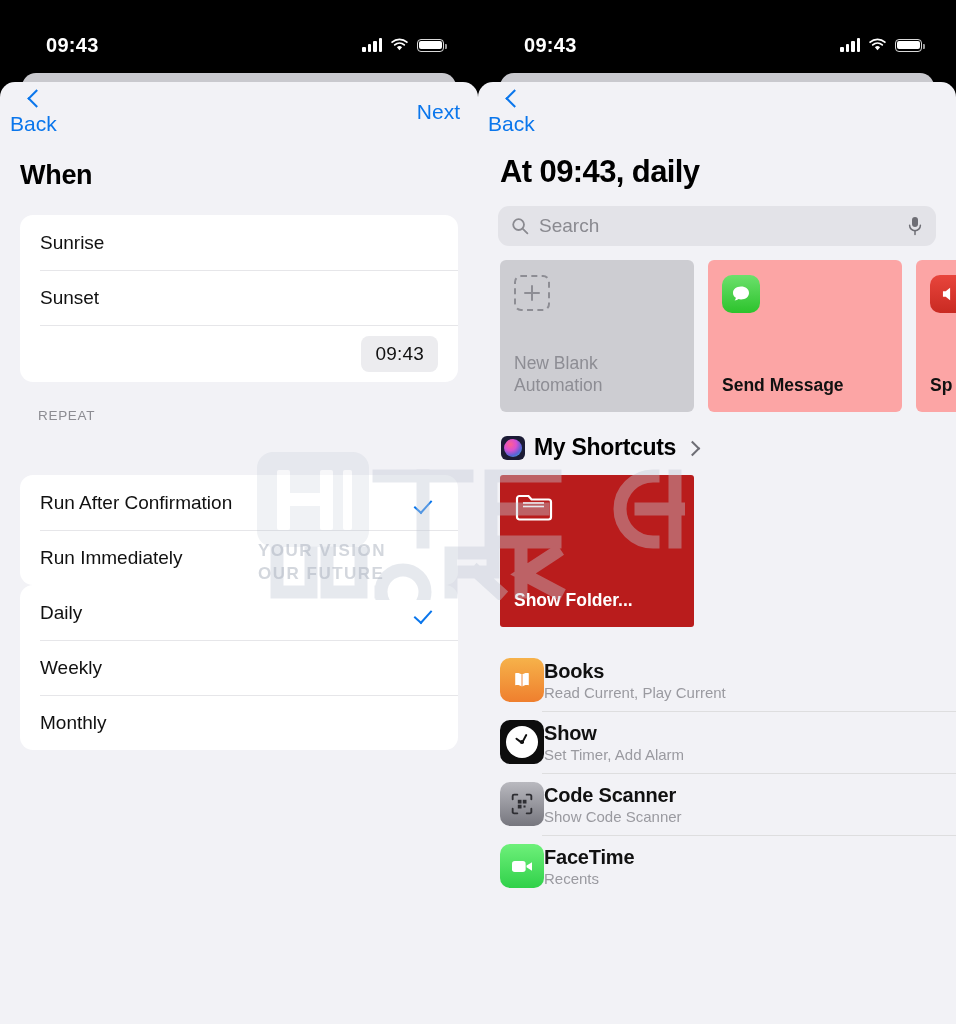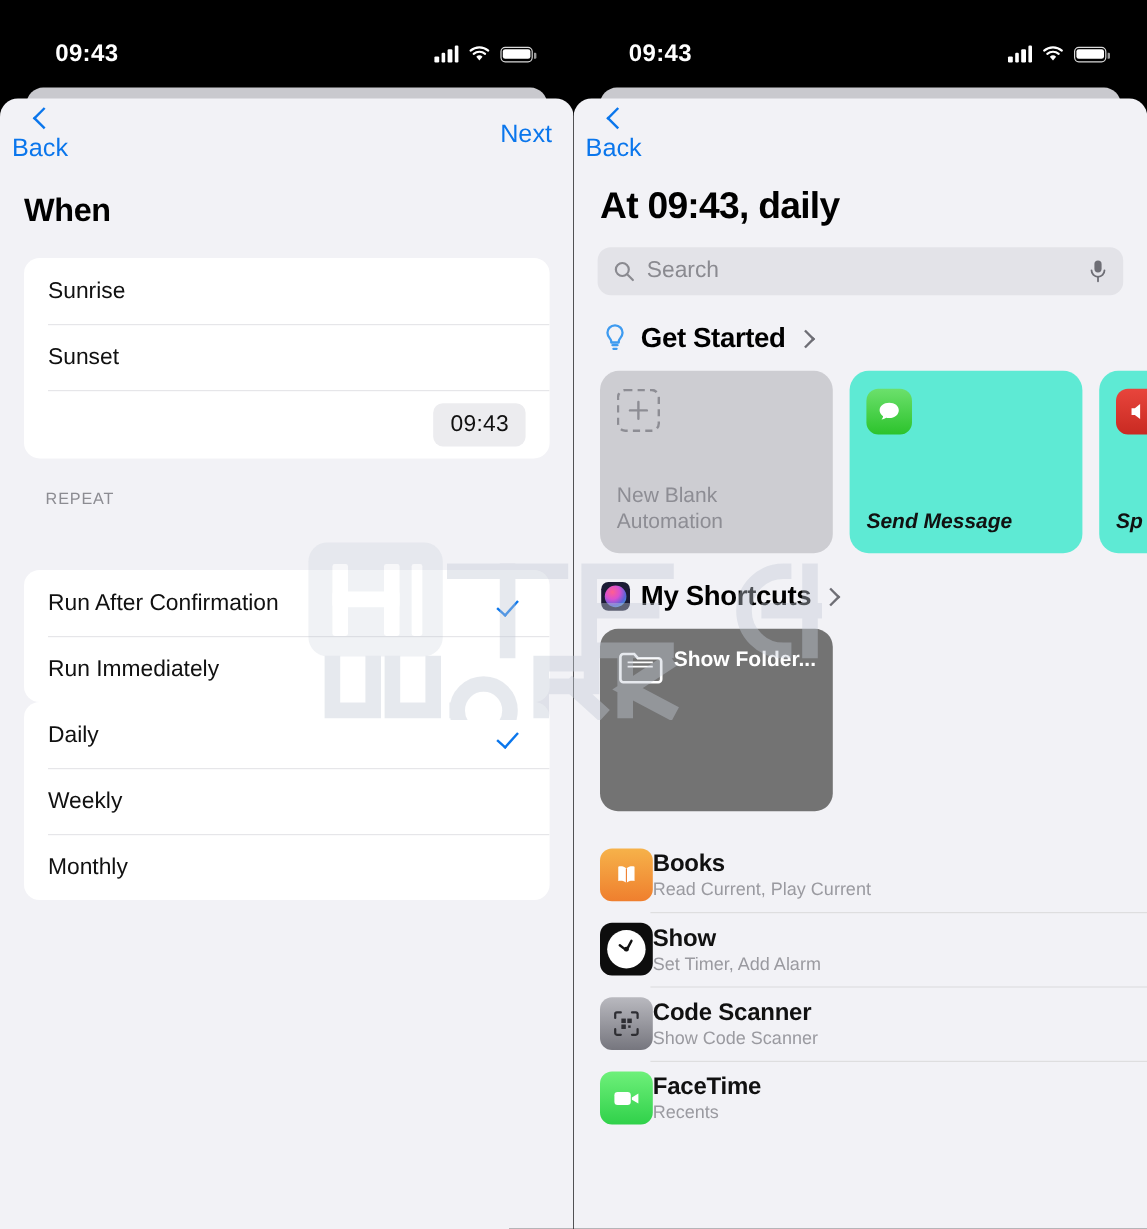--- a/index.html
+++ b/index.html
@@ -127,44 +127,44 @@
     width: 10px; height: 16px; position: relative; flex: none; margin-left: 2px;
   }
   .chev-r::before {
     content:''; position: absolute; left: 0; top: 3px;
     width: 9px; height: 9px; border-right: 2.4px solid #6e6e75; border-top: 2.4px solid #6e6e75;
     transform: rotate(45deg);
   }
 
   .cards { display: flex; gap: 14px; padding: 14px 0 0 22px; }
   .card {
-    width: 194px; height: 152px; border-radius: 16px; flex: none;
+    width: 194px; height: 152px; border-radius: 6px; flex: none;
     padding: 15px 14px; display: flex; flex-direction: column; justify-content: space-between;
   }
   .card-blank { background: #cdcdd2; }
-  .card-white { background: #5eead4; font-style: italic; }
+  .card-white { background: #fca5a5; }
   .card-label { font-size: 17.5px; font-weight: 600; color: #111; line-height: 1.25; }
   .card-blank .card-label { color: #8d8d94; font-weight: 500; }
 
   .dash-plus {
     width: 36px; height: 36px; border: 2.4px dashed #8d8d94; border-radius: 7px;
     position: relative;
   }
   .dash-plus::before, .dash-plus::after {
     content:''; position: absolute; background: #8d8d94; border-radius: 1px;
   }
   .dash-plus::before { left: 50%; top: 8px; width: 2.6px; height: 16px; margin-left: -1.3px; }
   .dash-plus::after  { top: 50%; left: 8px; height: 2.6px; width: 16px; margin-top: -1.3px; }
 
   .appicon { width: 38px; height: 38px; border-radius: 10px; flex: none; position: relative; }
 
   .folder-card {
-    width: 194px; height: 152px; border-radius: 15px; background: #737373;
+    width: 194px; height: 152px; border-radius: 3px; background: #b91c1c;
     margin: 14px 0 0 22px; padding: 15px 14px;
-    display: flex; flex-direction: row; justify-content: space-between;
+    display: flex; flex-direction: column; justify-content: space-between;
   }
   .folder-card .card-label { color: #fff; font-weight: 600; }
 
   
   .applist { margin-top: 22px; }
   .app-row { display: flex; align-items: center; padding: 9px 0 9px 22px; position: relative; }
   .app-row + .app-row::before {
     content:''; position: absolute; top: 0; left: 64px; right: 0; height: 1px; background: #dededf;
   }
   .app-ico { width: 44px; height: 44px; border-radius: 10px; flex: none; position: relative; overflow: hidden; }
@@ -320,31 +320,20 @@
         <span class="search-ph">Search</span>
         <span class="mic-ico">
           <svg viewBox="0 0 16 20" width="16" height="20">
               <rect x="5" y="1" width="6" height="10" rx="3" fill="#6e6e75"></rect>
               <path d="M2.6 9.3a5.4 5.4 0 0 0 10.8 0" stroke="#6e6e75" stroke-width="1.5" fill="none" stroke-linecap="round"></path>
               <line x1="8" y1="14.6" x2="8" y2="18.4" stroke="#6e6e75" stroke-width="1.5" stroke-linecap="round"></line>
             </svg>
         </span>
       </div>
 
-      <div class="sec-row">
-        <span class="sec-ico">
-          <svg viewBox="0 0 22 26" width="21" height="25">
-              <path d="M11 2.2c-4 0-6.6 2.9-6.6 6.4 0 2.5 1.4 4 2.4 5.3.6.8.9 1.3.9 2.1v1.1h6.6v-1.1c0-.8.3-1.3.9-2.1 1-1.3 2.4-2.8 2.4-5.3 0-3.5-2.6-6.4-6.6-6.4z" stroke="#3e9bf0" stroke-width="2" fill="none" stroke-linejoin="round"></path>
-              <rect x="7.8" y="18.4" width="6.4" height="2" rx="1" fill="#3e9bf0"></rect>
-              <rect x="8.6" y="21.6" width="4.8" height="2" rx="1" fill="#3e9bf0"></rect>
-            </svg>
-        </span>
-        <span class="sec-title">Get Started</span>
-        <span class="chev-r"></span>
-      </div>
 
       <div class="cards">
         <div class="card card-blank">
           <span class="dash-plus"></span>
           <span class="card-label">New Blank Automation</span>
         </div>
         <div class="card card-white">
           <span class="appicon" style="background:linear-gradient(180deg,#6ce06c,#2cc32c);display:flex;align-items:center;justify-content:center;">
             <svg viewBox="0 0 24 24" width="24" height="24">
                 <path d="M12 4.6c-4.6 0-8 2.8-8 6.3 0 2 1.1 3.7 2.9 4.9-.1 1-.6 2-1.3 2.8 1.6-.2 3-.9 3.9-1.5.8.2 1.6.3 2.5.3 4.6 0 8-2.8 8-6.5S16.6 4.6 12 4.6z" fill="#fff"></path>
@@ -467,14 +456,18 @@
       <g fill="none" stroke="#c3cad6" stroke-width="13" stroke-linecap="square">
         <path d="M22 103 V142 M22 142 H56 M56 142 V103"></path>
         <path d="M72 142 V103 M72 142 H106 M106 142 V103"></path>
         <path d="M126 142 A22 22 0 1 1 170 142 A22 22 0 1 1 126 142"></path>
         <path d="M196 142 V103 M196 103 H238 M238 103 V122 M238 122 H196 M222 122 L244 142"></path>
         <path d="M266 103 V142 M300 103 L268 124 L302 142"></path>
       </g>
     </svg>
   </div>
 
+  <div class="wm-tag">
+    <div>YOUR VISION</div>
+    <div>OUR FUTURE</div>
+  </div>
 
 </div>
 
 </body></html>

